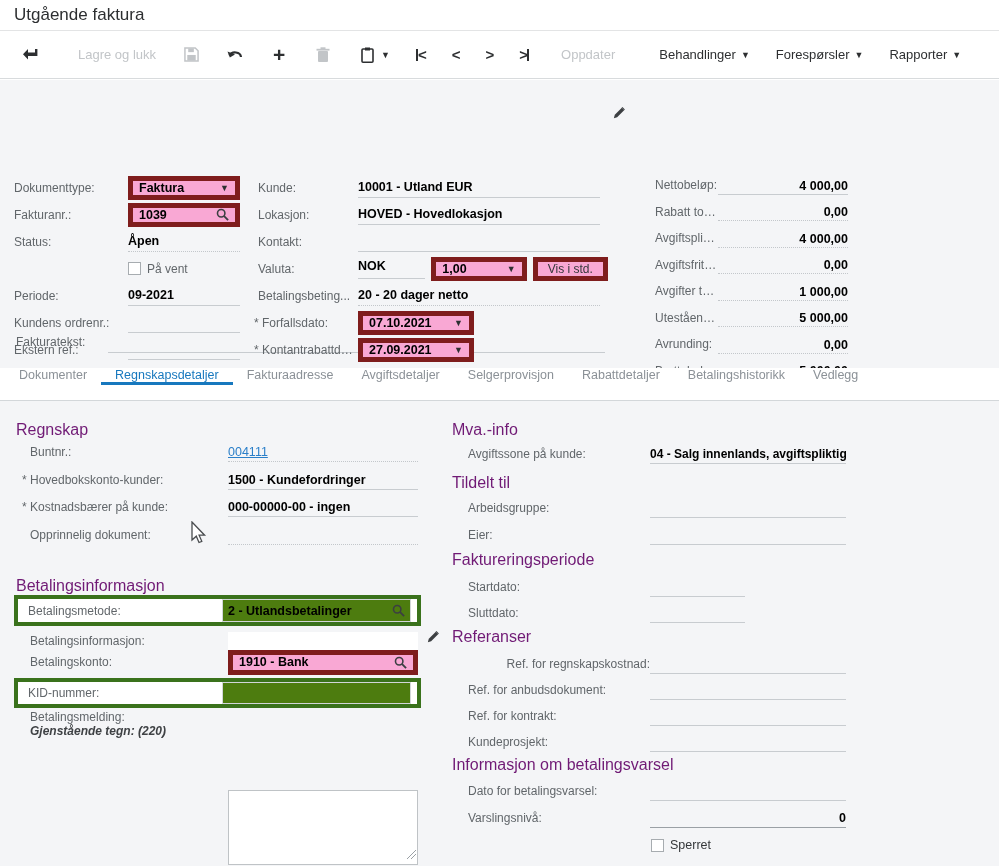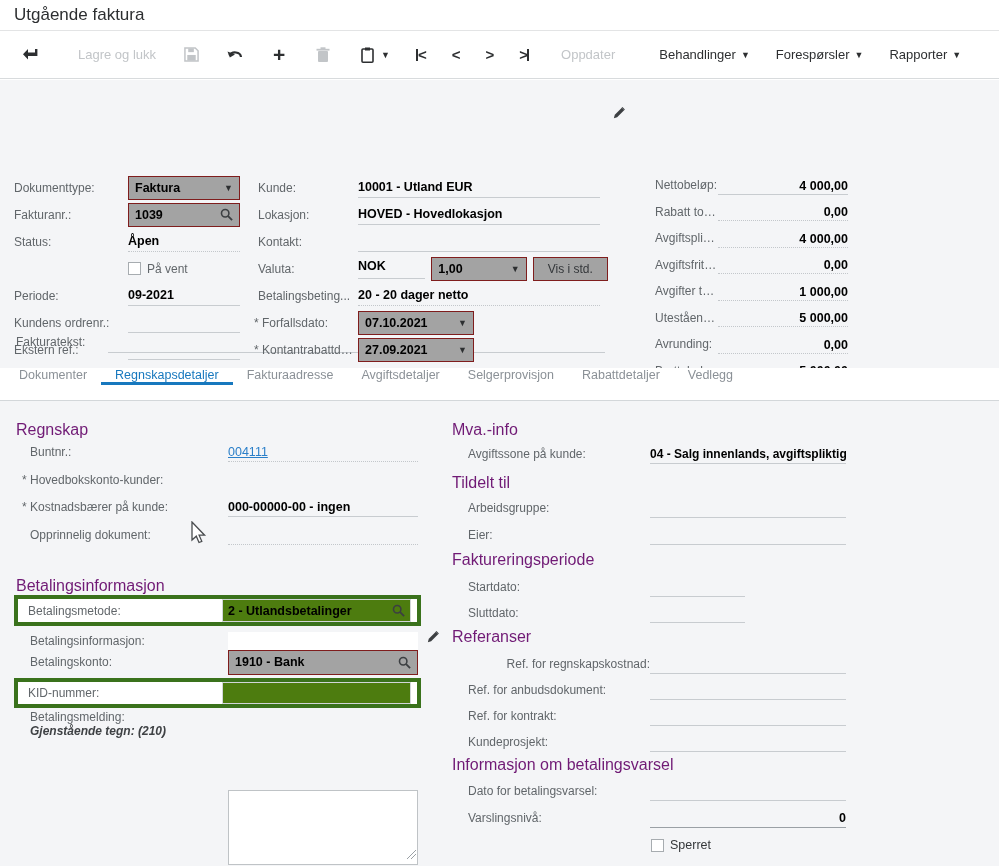--- a/index.html
+++ b/index.html
@@ -30,21 +30,21 @@
   .tabbar { position: absolute; left: 0; top: 368px; width: 999px; height: 33px; background: #fff; border-bottom: 1px solid #d3d7da; display: flex; align-items: flex-start; padding-left: 5px; }
   .tab { font-size: 12.5px; color: #8b9197; padding: 0 14px; display: flex; align-items: center; border-bottom: 3px solid transparent; cursor: pointer; }
   .tab.active { color: #1778be; border-bottom-color: #1778be; }
 
   
   .lbl { font-size: 12px; color: #61666a; white-space: nowrap; overflow: hidden; text-overflow: ellipsis; }
   .bval { font-size: 12.5px; font-weight: bold; color: #000; white-space: nowrap; }
   .u-solid { border-bottom: 1px solid #c8ccd0; }
   .u-dark  { border-bottom: 1px solid #9aa0a5; }
   .u-dot   { border-bottom: 1px dotted #c3c7cb; }
-  .box { background: #a3a3a3; border: 1px solid #7f1d1d; height: 24px; display: flex; align-items: center; padding: 4px 6px; }
+  .box { background: #f9a8d4; border: 5px solid #7f1d1d; height: 24px; display: flex; align-items: center; padding: 4px 6px; }
   .sechdr { font-size: 16px; color: #701a75; white-space: nowrap; }
   .link { font-size: 12.5px; color: #2a7fc9; text-decoration: underline; white-space: nowrap; }
   .cb { width: 13px; height: 13px; border: 1px solid #a7acb0; background: #fff; display: inline-block; flex: none; }
   .mag svg, .pen svg { display: block; }
 
   
   .col { position: absolute; display: flex; flex-direction: column; }
   .frow { display: flex; align-items: center; height: 27px; }
   .col1 { left: 14px; top: 94px; width: 226px; }
   .col1 .lbl { width: 114px; flex: none; }
@@ -310,34 +310,38 @@
   </div>
 </div>
 
 <div class="tabbar">
   <div class="tab">Dokumenter</div>
   <div class="tab active">Regnskapsdetaljer</div>
   <div class="tab">Fakturaadresse</div>
   <div class="tab">Avgiftsdetaljer</div>
   <div class="tab">Selgerprovisjon</div>
   <div class="tab">Rabattdetaljer</div>
+  <div class="tab">Betalingshistorikk</div>
   <div class="tab">Vedlegg</div>
 </div>
 
 <div class="lowerbg"></div>
 
 <div class="abs sechdr" style="left:16px; top:421px;">Regnskap</div>
 <div class="lrow" style="left:30px; top:440px; width:388px;">
   <span class="lbl" style="width:198px;">Buntnr.:</span>
   <div class="fldbox u-dot" style="width:190px;">
     <a class="link">004111</a>
   </div>
 </div>
 <div class="lrow" style="left:22px; top:468px; width:396px;">
   <span class="lbl" style="width:206px;">* Hovedbokskonto-kunder:</span>
+  <div class="fldbox u-solid" style="width:190px;">
+    <span class="bval">1500 - Kundefordringer</span>
+  </div>
 </div>
 <div class="lrow" style="left:22px; top:495px; width:396px;">
   <span class="lbl" style="width:206px;">* Kostnadsbærer på kunde:</span>
   <div class="fldbox u-solid" style="width:190px;">
     <span class="bval">000-00000-00 - ingen</span>
   </div>
 </div>
 <div class="lrow" style="left:30px; top:523px; width:388px;">
   <span class="lbl" style="width:198px;">Opprinnelig dokument:</span>
   <div class="fldbox u-dot" style="width:190px;"></div>
@@ -382,21 +386,21 @@
   </div>
 </div>
 
 <div class="greenbox" style="left:14px; top:678px; width:407px; height:30px;">
   <span class="lbl" style="margin-left:10px; width:194px;">KID-nummer:</span>
   <div class="inner-input" style="width:189px; height:22px;"></div>
 </div>
 
 <div class="abs" style="left:30px; top:710px; width:196px;">
   <div class="lbl">Betalingsmelding:</div>
-  <div class="hint">Gjenstående tegn: (210)</div>
+  <div class="hint">Gjenstående tegn: (220)</div>
 </div>
 <div class="textarea abs" style="left:228px; top:711px; width:190px; height:75px;">
   <span class="resize-corner">
     <svg width="9" height="9" viewBox="0 0 9 9">
         <line x1="0" y1="9" x2="9" y2="0" stroke="#9aa0a5" stroke-width="1"></line>
         <line x1="4" y1="9" x2="9" y2="4" stroke="#9aa0a5" stroke-width="1"></line>
       </svg>
   </span>
 </div>
 

